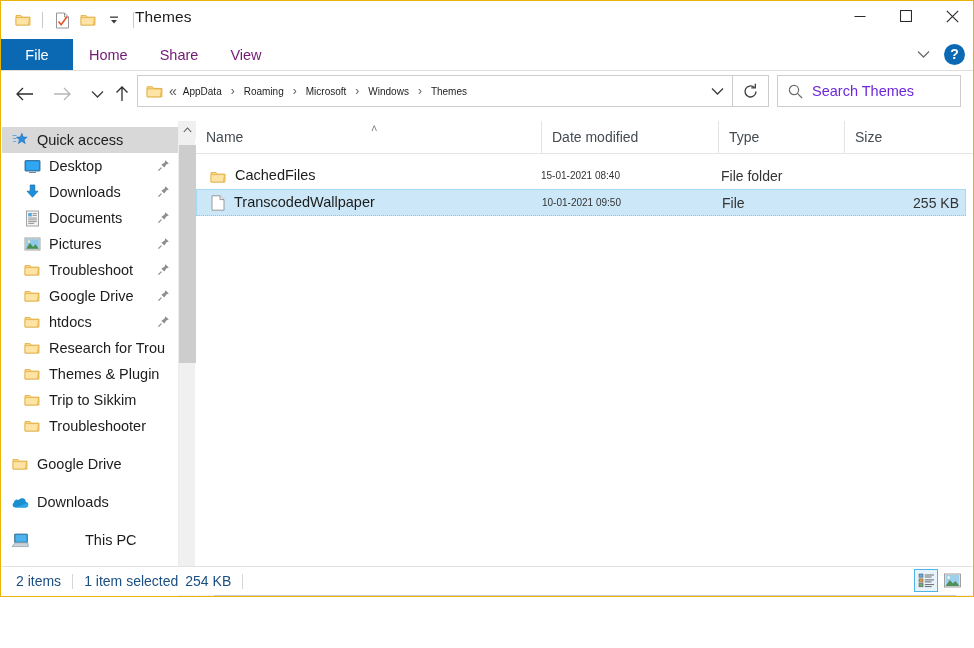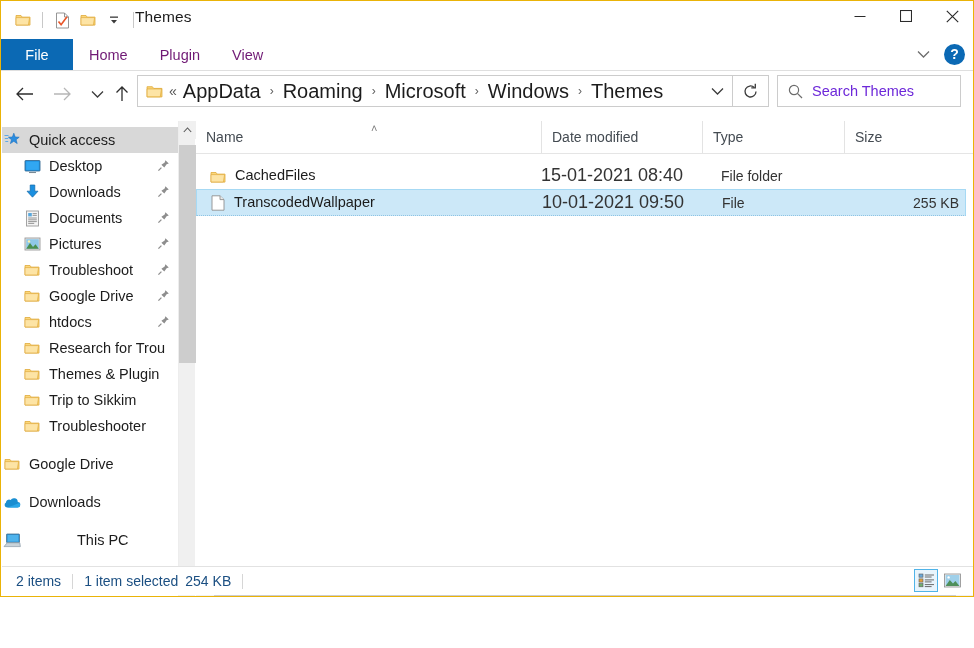--- a/index.html
+++ b/index.html
@@ -122,21 +122,21 @@
     width: 596px; height: 32px;
     border: 1px solid #cccccc;
     background: #fff;
     box-sizing: border-box;
     display: flex;
     align-items: center;
   }
   .crumb-folder { margin: 0 6px 0 8px; display:flex; align-items:center; }
   .crumb-chevs { color:#555; font-size: 14px; margin-right: 4px; }
   .crumb {
-    font-size: 20px;
+    font-size: 10px;
     color: #1c1c1c;
     padding: 0 2px;
     white-space: nowrap;
   }
   .crumb-sep {
     color: #616161;
     font-size: 12px;
     padding: 0 7px;
     user-select: none;
   }
@@ -190,21 +190,21 @@
     width: 20px; height: 20px;
     display:flex;align-items:center;justify-content:center;
     flex: 0 0 20px;
   }
   .nav-label { margin-left: 7px; overflow: hidden; }
   .pin {
     position: absolute;
     right: 8px; top: 6px;
   }
   .indent-1 { padding-left: 20px; }
-  .indent-0 { padding-left: 0; }
+  .indent-0 { padding-left: 8px; }
 
   .vscroll {
     position: absolute;
     left: 177px; top: 120px;
     width: 17px; height: 500px;
     background: #f0f0f0;
     border-left: 1px solid #ededed;
     box-sizing: border-box;
   }
   .vscroll-up, .vscroll-down {
@@ -266,21 +266,21 @@
   .row.selected {
     background: #cce8f8;
     border: 1px solid #a6d9f4;
     border-bottom: 1px dotted #8ec4e4;
   }
   .cell-name {
     position: absolute; left: 14px;
     display: flex; align-items: center;
   }
   .cell-name .nm { margin-left: 9px; }
-  .cell-date { position: absolute; left: 345px; font-size: 18px; color: #333; }
+  .cell-date { position: absolute; left: 345px; font-size: 10px; color: #333; }
   .cell-type { position: absolute; left: 525px; font-size: 14px; color: #333; }
   .cell-size { position: absolute; left: 640px; width: 122px; text-align: right; font-size: 14px; color: #333; }
 
   .hscroll {
     position: absolute;
     left: 195px; top: 592px;
     width: 779px; height: 18px;
     background: #f0f0f0;
   }
   .hs-left, .hs-right {
@@ -383,21 +383,21 @@
           <path d="M0.8 0.8 L12.2 12.2 M12.2 0.8 L0.8 12.2" stroke="#2b2b2b" stroke-width="1.15" fill="none"></path>
         </svg>
       </div>
     </div>
   </div>
 
   <div class="ribbon">
     <div class="tabs">
       <div class="tab file">File</div>
       <div class="tab">Home</div>
-      <div class="tab">Plugin</div>
+      <div class="tab">Share</div>
       <div class="tab">View</div>
     </div>
     <div class="ribbon-right">
       <div class="chev-btn">
         <svg width="13" height="9" viewBox="0 0 13 9">
             <path d="M1 1.5 L6.5 7 L12 1.5" fill="none" stroke="#6d6d6d" stroke-width="1.3"></path>
           </svg>
       </div>
       <div class="help-btn">?</div>
     </div>
@@ -680,21 +680,21 @@
         </svg>
     </div>
   </div>
 
   <div class="filepane">
 
     <div class="col-head">
       <div class="sort-arrow" style="left:175px;">˄</div>
       <div class="col" style="left:0; width:345px;">Name</div>
       <div class="col divider" style="left:345px; width:180px;">Date modified</div>
-      <div class="col divider" style="left:506px; width:123px;">Type</div>
+      <div class="col divider" style="left:522px; width:123px;">Type</div>
       <div class="col divider" style="left:648px; width:122px;">Size</div>
     </div>
 
     <div class="row" style="top:41px;">
       <span class="cell-name">
         <span>
           <svg width="16" height="14" viewBox="0 0 16 14" style="vertical-align:middle;">
             <path d="M1 2.5h5l1.2 1.6H15v8H1z" fill="#fcd77a" stroke="#e0ab3c" stroke-width="0.8"></path>
             <path d="M1 4.6h13.6L13.4 12H1z" fill="#fde4a5" stroke="#e0ab3c" stroke-width="0.7"></path>
           </svg>

